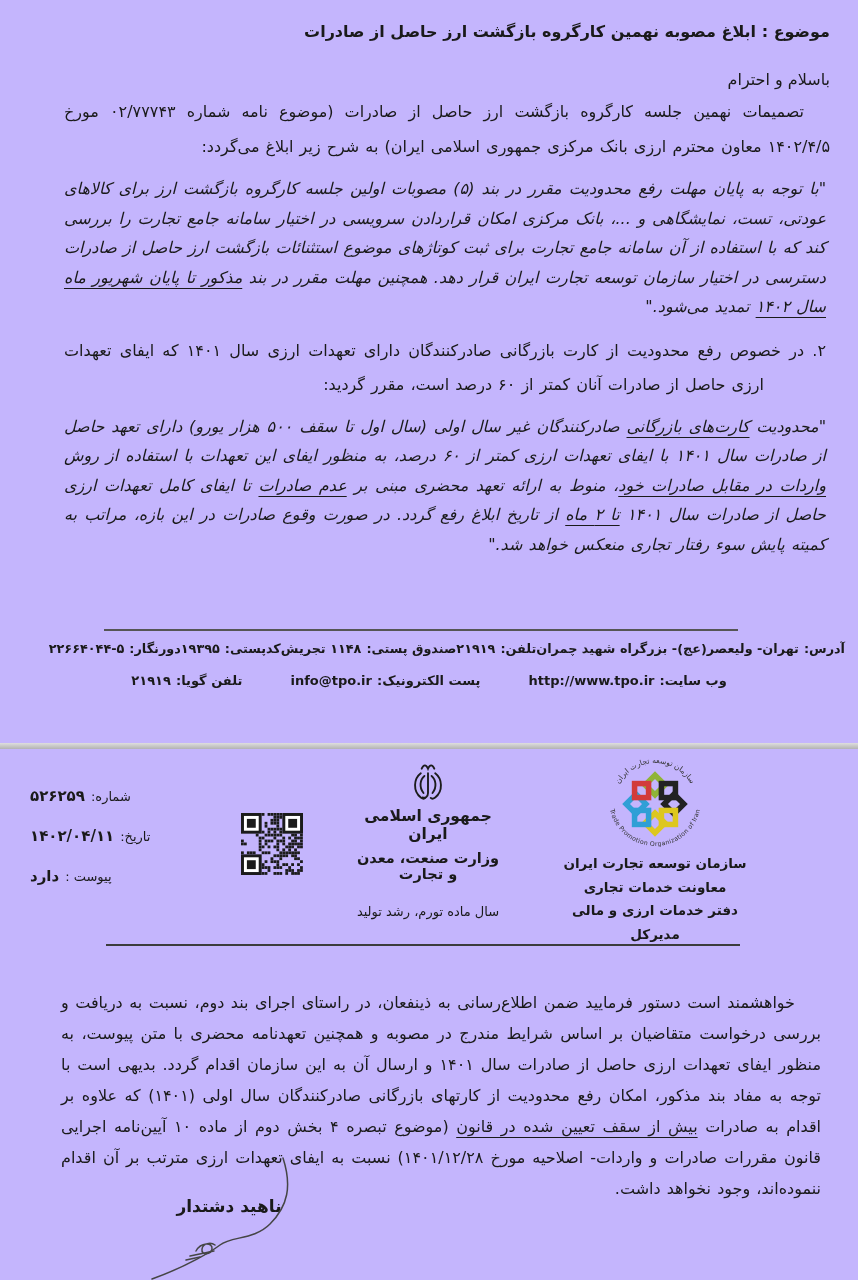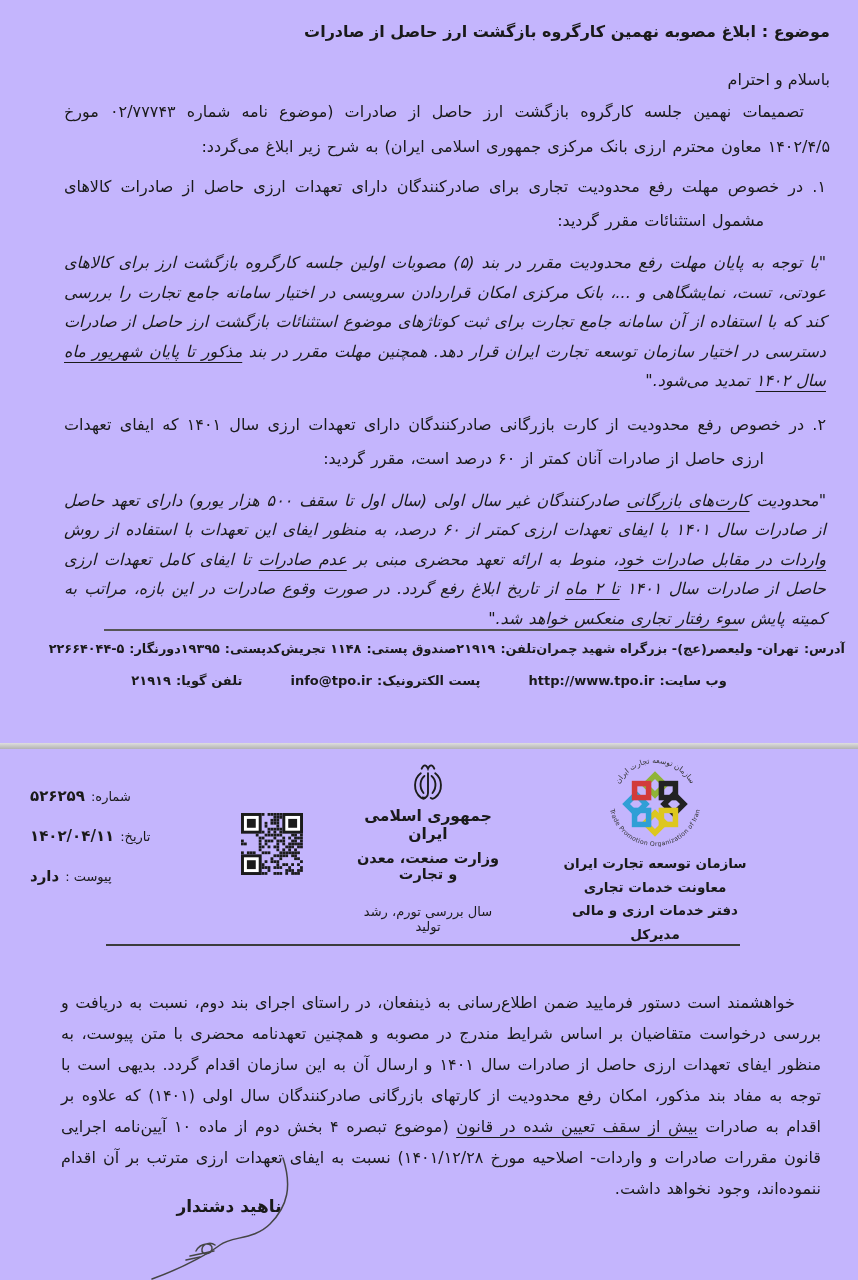--- a/index.html
+++ b/index.html
@@ -49,21 +49,20 @@
 <body>
 
 <div class="page">
 
   <div class="subject">موضوع : ابلاغ مصوبه نهمین کارگروه بازگشت ارز حاصل از صادرات</div>
   <div class="greeting">باسلام و احترام</div>
 
   <div class="body-block">
     <p class="intro">تصمیمات نهمین جلسه کارگروه بازگشت ارز حاصل از صادرات (موضوع نامه شماره ۰۲/۷۷۷۴۳ مورخ ۱۴۰۲/۴/۵ معاون محترم ارزی بانک مرکزی جمهوری اسلامی ایران) به شرح زیر ابلاغ می‌گردد:</p>
 
-    <div class="li"><span class="num">۱.</span> <span>در خصوص مهلت رفع محدودیت تجاری برای صادرکنندگان دارای تعهدات ارزی حاصل از صادرات کالاهای مشمول استثنائات مقرر گردید:</span></div>
 
     <p class="quote"><span>"با توجه به پایان مهلت رفع محدودیت مقرر در بند (۵) مصوبات اولین جلسه کارگروه بازگشت ارز برای کالاهای عودتی، تست، نمایشگاهی و ...، بانک مرکزی امکان قراردادن سرویسی در اختیار سامانه جامع تجارت را بررسی کند که با استفاده از آن سامانه جامع تجارت برای ثبت کوتاژهای موضوع استثنائات بازگشت ارز حاصل از صادرات دسترسی در اختیار سازمان توسعه تجارت ایران قرار دهد. همچنین مهلت مقرر در بند </span><span class="ul">مذکور تا پایان شهریور ماه سال ۱۴۰۲</span><span> تمدید می‌شود."</span></p>
 
     <div class="li"><span class="num">۲.</span> <span>در خصوص رفع محدودیت از کارت بازرگانی صادرکنندگان دارای تعهدات ارزی سال ۱۴۰۱ که ایفای تعهدات ارزی حاصل از صادرات آنان کمتر از ۶۰ درصد است، مقرر گردید:</span></div>
 
     <p class="quote"><span>"محدودیت </span><span class="ul">کارت‌های بازرگانی</span><span> صادرکنندگان غیر سال اولی (سال اول تا سقف ۵۰۰ هزار یورو) دارای تعهد حاصل از صادرات سال ۱۴۰۱ با ایفای تعهدات ارزی کمتر از ۶۰ درصد، به منظور ایفای این تعهدات با استفاده از روش </span><span class="ul">واردات در مقابل صادرات خود</span><span>، منوط به ارائه تعهد محضری مبنی بر </span><span class="ul">عدم صادرات</span><span> تا ایفای کامل تعهدات ارزی حاصل از صادرات سال ۱۴۰۱ </span><span class="ul">تا ۲ ماه</span><span> از تاریخ ابلاغ رفع گردد. در صورت وقوع صادرات در این بازه، مراتب به کمیته پایش سوء رفتار تجاری منعکس خواهد شد."</span></p>
   </div>
 
   <div class="hr1"></div>
   <div class="addr1">
@@ -112,21 +111,21 @@
         <path d="M13,7 c2,-5 5,-5 7,0 c2,-5 5,-5 7,0"></path>
         <path d="M20,12 v22 c0,4 -3,6 -6,5"></path>
         <path d="M16,15 c-5,4 -6,13 -1,19"></path>
         <path d="M12,12 c-8,6 -9,20 0,27 c2,1.5 4,1.5 5,0.5"></path>
         <path d="M24,15 c5,4 6,13 1,19"></path>
         <path d="M28,12 c8,6 9,20 0,27 c-2,1.5 -4,1.5 -5,0.5"></path>
       </g>
     </svg>
     <div class="gov">جمهوری اسلامی ایران</div>
     <div class="ministry">وزارت صنعت، معدن و تجارت</div>
-    <div class="slogan">سال بررسی تورم، رشد تولید</div>
+    <div class="slogan">سال ماده تورم، رشد تولید</div>
   </div>
 
   <div class="lh-left">
     <div class="meta-row"><span>شماره:</span><span class="meta-val">۵۲۶۲۵۹</span></div>
     <div class="meta-row"><span>تاریخ:</span><span class="meta-val">۱۴۰۲/۰۴/۱۱</span></div>
     <div class="meta-row"><span>پیوست :</span><span class="meta-val">دارد</span></div>
   </div>
 
   <div class="qr">
     <svg id="qr-svg" width="62" height="62" viewBox="0 0 62 62">

